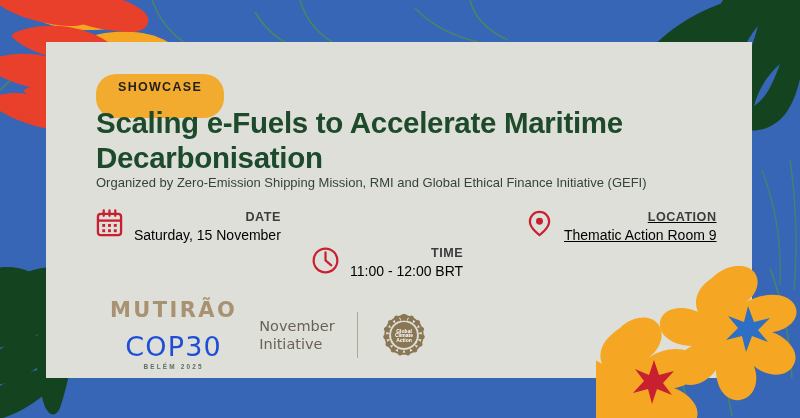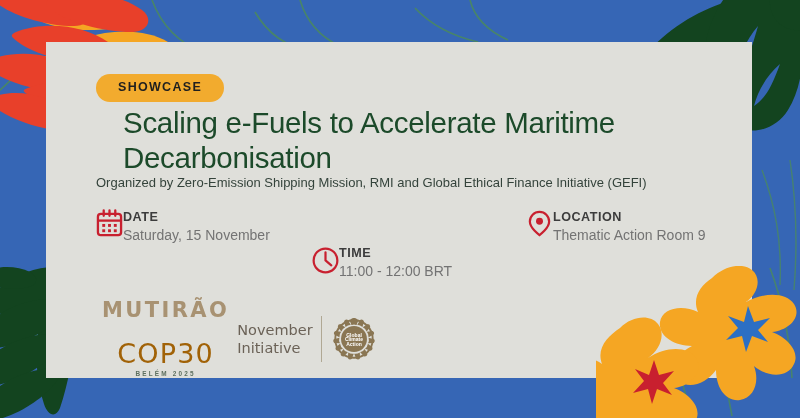--- a/index.html
+++ b/index.html
@@ -22,61 +22,60 @@
     background:#DFDFDA;
     z-index:5;
   }
 
   
   #badge{
     position:absolute;left:50px;top:32px;
     background:#F2AB2E;
     color:#1F1F1F;
     border-radius:20px;
-    padding:7px 22px 8px 22px;
+    padding:7px 22px 24px 22px;
     font-size:12.5px;font-weight:bold;letter-spacing:1.3px;
     line-height:1;
   }
 
   #title{
     position:absolute;left:50px;top:64px;width:620px;
     color:#1C4A2A;
-    font-size:29.5px;font-weight:normal;line-height:1.18;
+    font-size:29.5px;font-weight:bold;line-height:1.18;
     letter-spacing:-0.3px;
-    margin-left:27px;
   }
   #subtitle{
     position:absolute;left:50px;top:133px;width:660px;
     color:#34433B;
     font-size:13px;line-height:1.3;
   }
 
   
   #meta{
     position:absolute;left:50px;top:167px;width:660px;height:46px;
   }
-  .meta-item{position:absolute;top:0;display:flex;align-items:flex-start;}
+  .meta-item{position:absolute;top:0;display:flex;align-items:flex-start;gap:11px;text-align:right;}
   .meta-ico{width:27px;height:29px;flex:0 0 27px;display:block;}
   .meta-text{padding-top:1px;}
   .meta-label{
     color:#3C3C3C;font-size:12.6px;font-weight:bold;letter-spacing:.5px;line-height:1.25;
   }
   .meta-value{
-    color:#737373;font-size:14px;line-height:1.35;white-space:nowrap;
-  }
-
-  
-  #logos{position:absolute;left:56px;top:258px;display:flex;align-items:center;gap:8px;}
+    color:#000000;font-size:14px;line-height:1.35;white-space:nowrap;
+  }
+
+  
+  #logos{position:absolute;left:64px;top:258px;display:flex;align-items:center;gap:22px;}
   .mutirao{display:flex;flex-direction:column;align-items:center;line-height:1;}
   .mutirao-top{
     color:#A89272;font-size:21px;font-weight:bold;letter-spacing:2.4px;
     font-family:"DejaVu Sans", sans-serif;
   }
   .mutirao-mid{
-    color:#a16207;font-size:27px;letter-spacing:1.2px;margin-top:19px;
+    color:#1d4ed8;font-size:27px;letter-spacing:1.2px;margin-top:12px;
     font-family:"DejaVu Sans", sans-serif;
   }
   .mutirao-bot{
     color:#5D6F5F;font-size:6.4px;letter-spacing:2.2px;margin-top:4px;font-weight:bold;
   }
   .divider{width:1px;height:46px;background:#B0A894;}
   .mp{color:#6B6257;font-size:14.5px;line-height:1.25;font-family:"DejaVu Sans", sans-serif;}
   .gca{width:48px;height:48px;}
 </style>
 </head>
@@ -214,21 +213,21 @@
         <svg class="meta-ico" viewBox="0 0 28 30">
           <circle cx="14" cy="16" r="12.3" fill="none" stroke="#C8202F" stroke-width="2.3"></circle>
           <path d="M14,7.5 V16 L20,21" fill="none" stroke="#C8202F" stroke-width="2.3" stroke-linecap="round" stroke-linejoin="round"></path>
         </svg>
         <div class="meta-text">
           <div class="meta-label">TIME</div>
           <div class="meta-value">11:00 - 12:00 BRT</div>
         </div>
       </div>
 
-      <div class="meta-item" style="left:430px;">
+      <div class="meta-item" style="left:430px;text-decoration:underline;">
         <svg class="meta-ico" viewBox="0 0 28 30">
           <path d="M14,3 C 8.4,3 4,7.4 4,13 C 4,20 14,27 14,27 C 14,27 24,20 24,13 C 24,7.4 19.6,3 14,3 Z" fill="none" stroke="#C8202F" stroke-width="2.3"></path>
           <circle cx="14" cy="12.6" r="3.6" fill="#C8202F"></circle>
         </svg>
         <div class="meta-text">
           <div class="meta-label">LOCATION</div>
           <div class="meta-value">Thematic Action Room 9</div>
         </div>
       </div>
 

